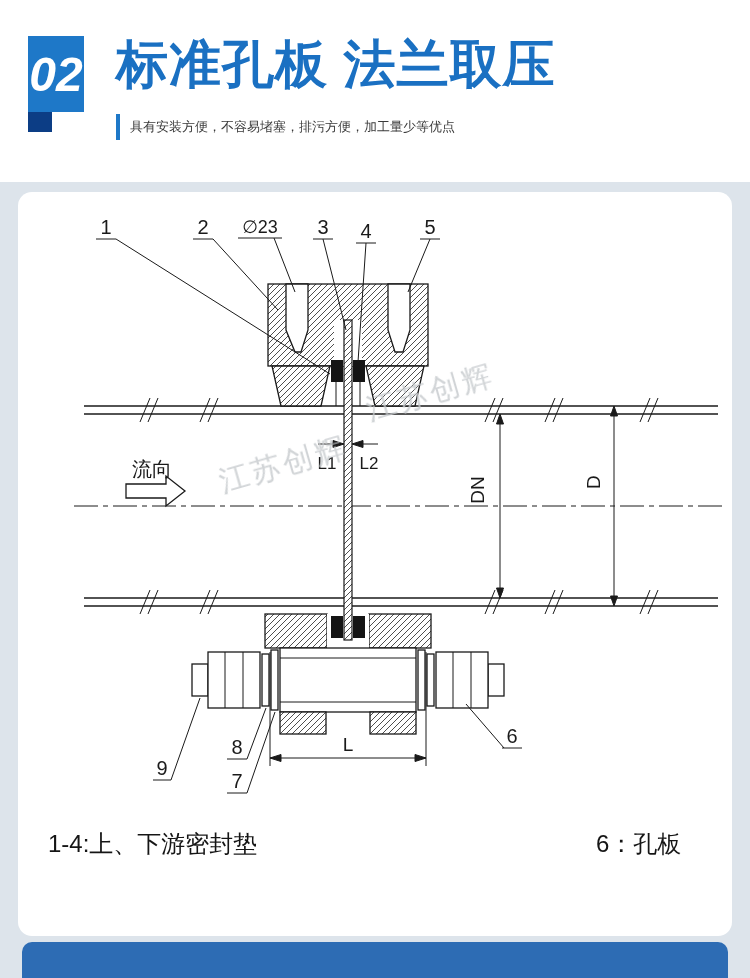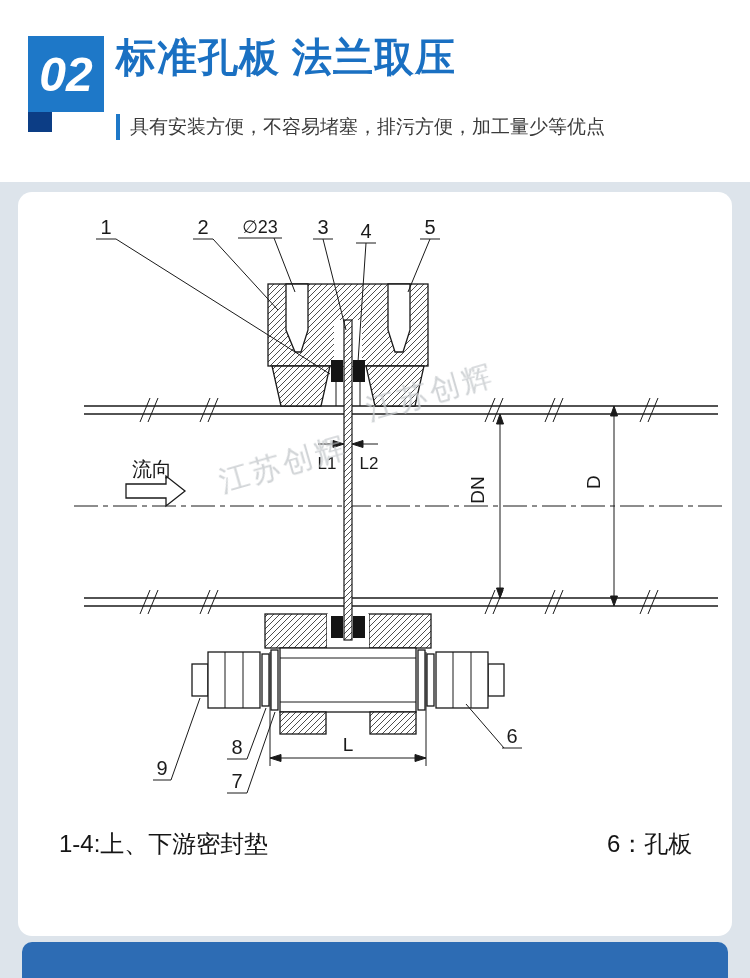--- a/index.html
+++ b/index.html
@@ -1,32 +1,32 @@
 <!DOCTYPE html>
 <html><head>
 <meta charset="utf-8">
 <style>
   html,body{margin:0;padding:0;}
   .page{position:relative;width:750px;height:978px;background:#dde4eb;overflow:hidden;
         font-family:"Liberation Sans",sans-serif;}
   header{position:absolute;top:0;left:0;width:750px;height:182px;background:#ffffff;}
-  .badge{position:absolute;left:28px;top:36px;width:76px;height:76px;background:#1e78c8;
+  .badge{position:absolute;left:28px;top:36px;width:56px;height:76px;background:#1e78c8;
          color:#fff;font-size:48px;font-weight:bold;font-style:italic;
          display:flex;align-items:center;justify-content:center;}
   .badge-accent{position:absolute;left:28px;top:112px;width:24px;height:20px;background:#0c3d85;}
-  h1{position:absolute;left:116px;top:30px;margin:0;font-size:40px;font-weight:bold;
+  h1{position:absolute;left:116px;top:30px;margin:0;font-size:52px;font-weight:bold;
      color:#1a70c2;letter-spacing:1px;white-space:nowrap;}
   .subtitle-row{position:absolute;left:116px;top:114px;display:flex;align-items:center;gap:10px;}
   .vbar{display:inline-block;width:4px;height:26px;background:#1e78c8;}
-  .subtitle{font-size:19px;color:#3a3a3a;white-space:nowrap;}
+  .subtitle{font-size:13px;color:#3a3a3a;white-space:nowrap;}
   .card{position:absolute;left:18px;top:192px;width:714px;height:744px;background:#ffffff;
         border-radius:14px;}
   .card svg{position:absolute;left:0;top:0;width:714px;height:630px;
             font-family:"Liberation Sans",sans-serif;}
-  .legend{position:absolute;left:0;top:636px;width:714px;margin-left:11px;}
+  .legend{position:absolute;left:0;top:636px;width:714px;}
   .legend-row{position:relative;height:42px;}
   .li{position:absolute;font-size:24px;color:#151515;white-space:nowrap;}
   .col-a{left:30px;} .col-b{left:318px;} .col-c{left:578px;}
   .bottom-bar{position:absolute;left:22px;top:942px;width:706px;height:40px;
               background:#2d6cb4;border-radius:10px 10px 0 0;}
 </style>
 </head>
 <body>
 
 <div class="page">

